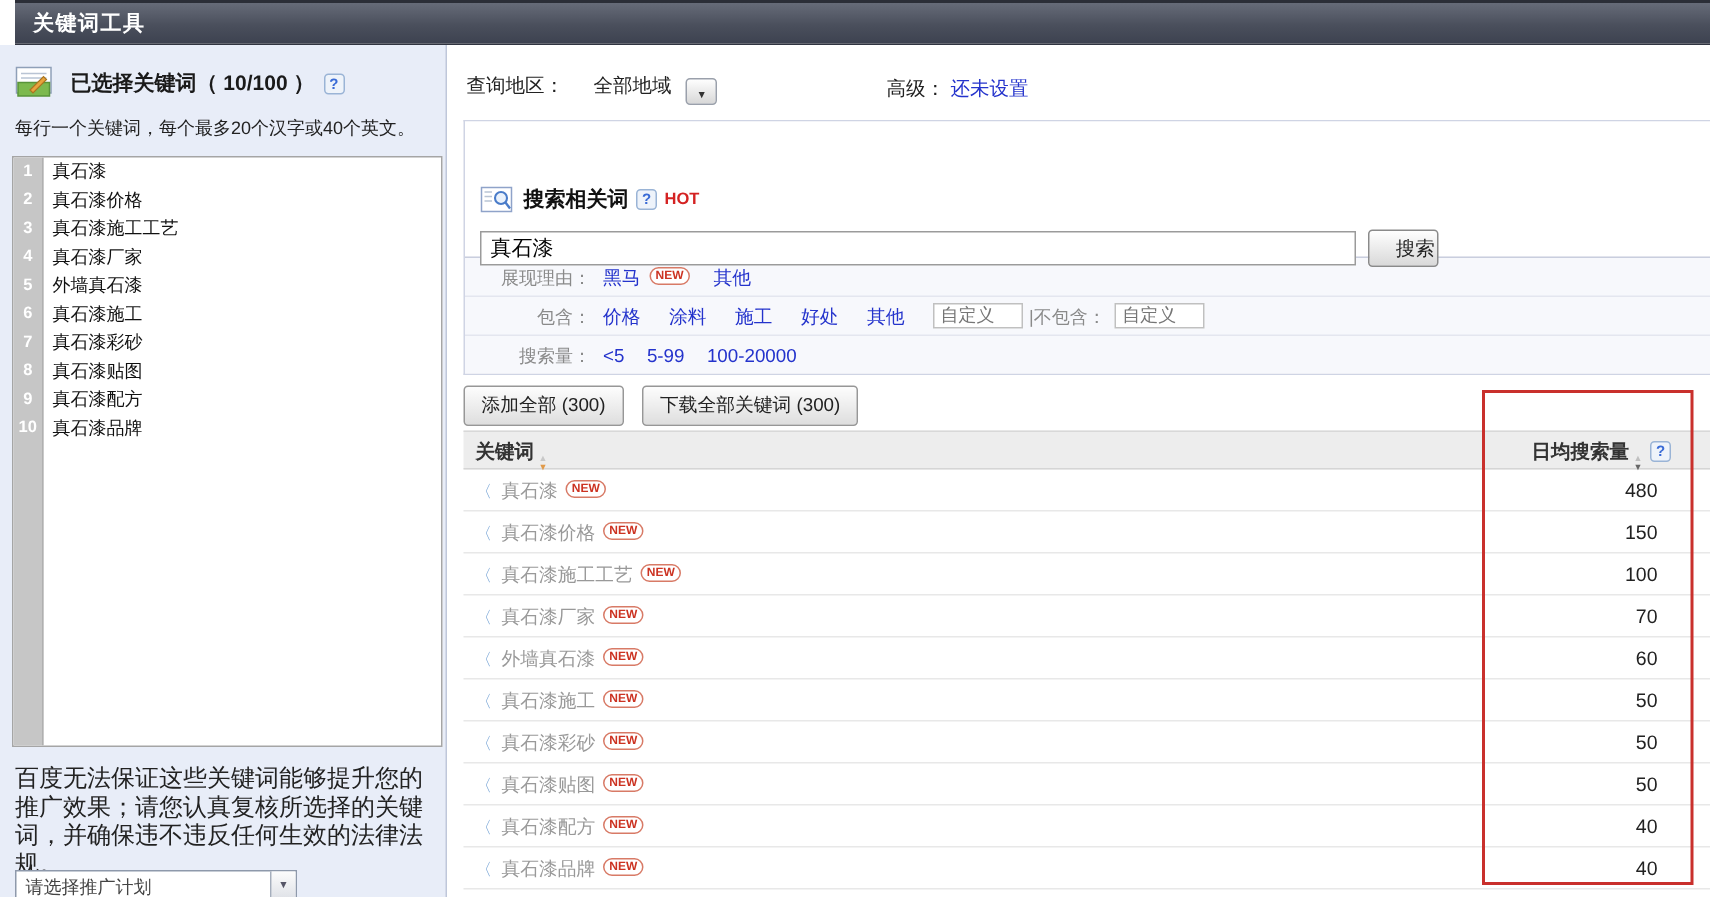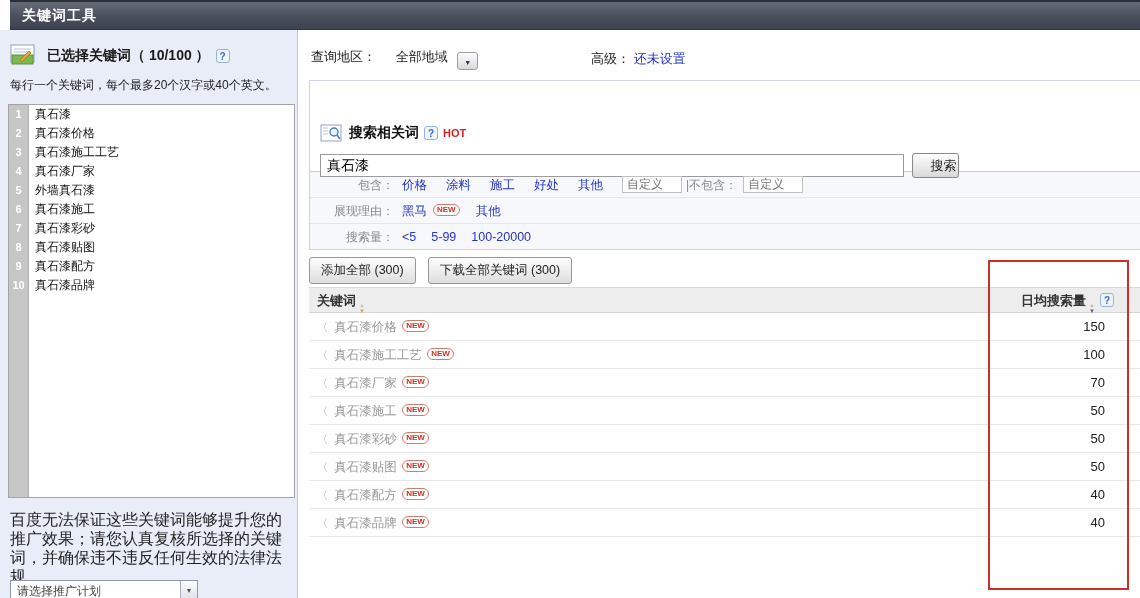--- a/index.html
+++ b/index.html
@@ -184,24 +184,24 @@
         <span class="icon-help"></span>
         <span class="hot">HOT</span>
       </div>
       <div class="search-row">
         <input class="search-input" type="text" value="真石漆" style="">
         <button class="search-btn">搜索</button>
       </div>
     </div>
     <div class="filter-area">
       <div class="f-row">
+        <span class="f-lbl">展现理由：</span><a class="lnk" style="margin-right:4px;">黑马</a><span class="badge-new">NEW</span><a class="lnk" style="margin-left:16px;">其他</a>
+      </div>
+      <div class="f-row">
         <span class="f-lbl">包含：</span><a class="lnk">价格</a><a class="lnk">涂料</a><a class="lnk">施工</a><a class="lnk">好处</a><a class="lnk">其他</a><input class="custom-input" type="text" placeholder="自定义" style=""><span class="pipe-lbl">|不包含：</span><input class="custom-input" type="text" placeholder="自定义" style="">
-      </div>
-      <div class="f-row">
-        <span class="f-lbl">展现理由：</span><a class="lnk" style="margin-right:4px;">黑马</a><span class="badge-new">NEW</span><a class="lnk" style="margin-left:16px;">其他</a>
       </div>
       <div class="f-row vol">
         <span class="f-lbl">搜索量：</span><a class="lnk">&lt;5</a><a class="lnk">5-99</a><a class="lnk">100-20000</a>
       </div>
     </div>
   </div>
 
   <div class="btn-row">
     <button class="gray-btn">添加全部 (300)</button>
     <button class="gray-btn">下载全部关键词 (300)</button>
@@ -213,20 +213,26 @@
             <span class="s-up"></span>
             <span class="s-down"></span>
           </span></span>
       <span class="h-vol"><span>日均搜索量</span><span class="sort">
             <span class="s-up"></span>
             <span class="s-down"></span>
           </span><span class="icon-help"></span></span>
     </div>
     <div class="t-body">
 
+        <div class="t-row">
+          <span class="chev"></span>
+          <span class="t-kw">真石漆</span>
+          <span class="badge-new">NEW</span>
+          <span class="t-val">480</span>
+        </div>
 
         <div class="t-row">
           <span class="chev"></span>
           <span class="t-kw">真石漆价格</span>
           <span class="badge-new">NEW</span>
           <span class="t-val">150</span>
         </div>
 
         <div class="t-row">
           <span class="chev"></span>
@@ -235,20 +241,26 @@
           <span class="t-val">100</span>
         </div>
 
         <div class="t-row">
           <span class="chev"></span>
           <span class="t-kw">真石漆厂家</span>
           <span class="badge-new">NEW</span>
           <span class="t-val">70</span>
         </div>
 
+        <div class="t-row">
+          <span class="chev"></span>
+          <span class="t-kw">外墙真石漆</span>
+          <span class="badge-new">NEW</span>
+          <span class="t-val">60</span>
+        </div>
 
         <div class="t-row">
           <span class="chev"></span>
           <span class="t-kw">真石漆施工</span>
           <span class="badge-new">NEW</span>
           <span class="t-val">50</span>
         </div>
 
         <div class="t-row">
           <span class="chev"></span>

